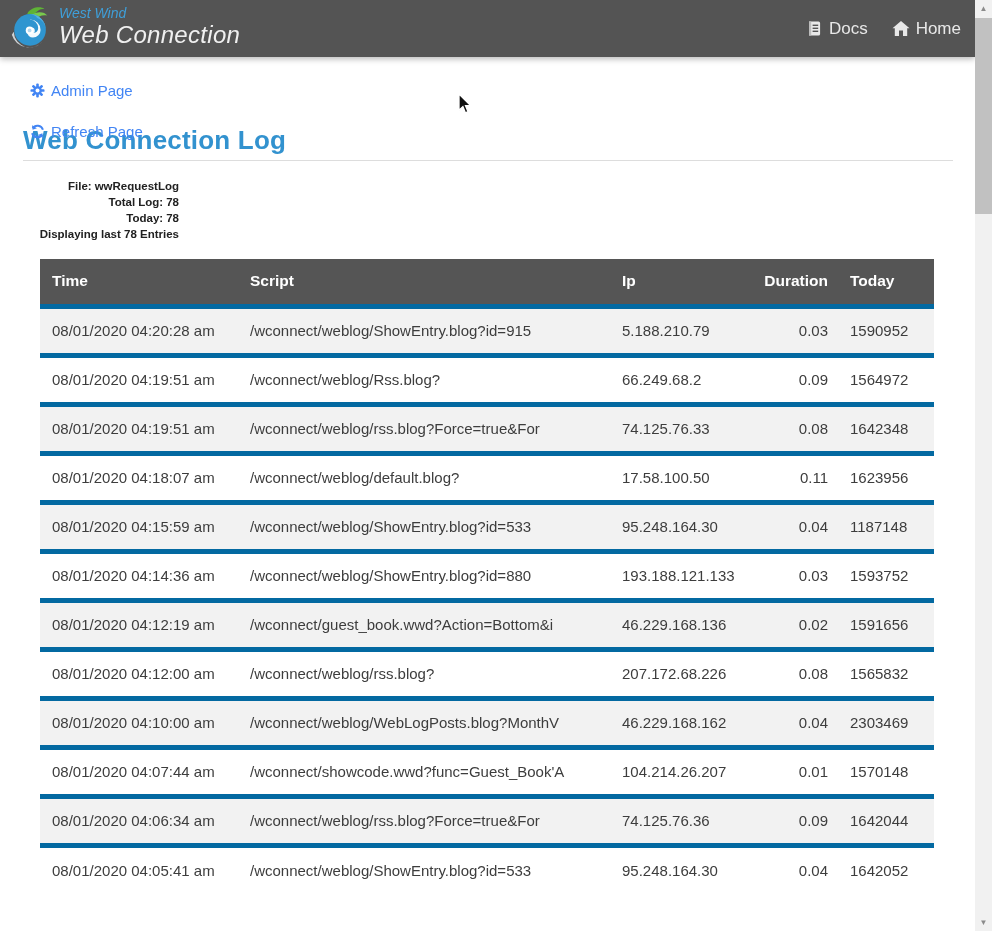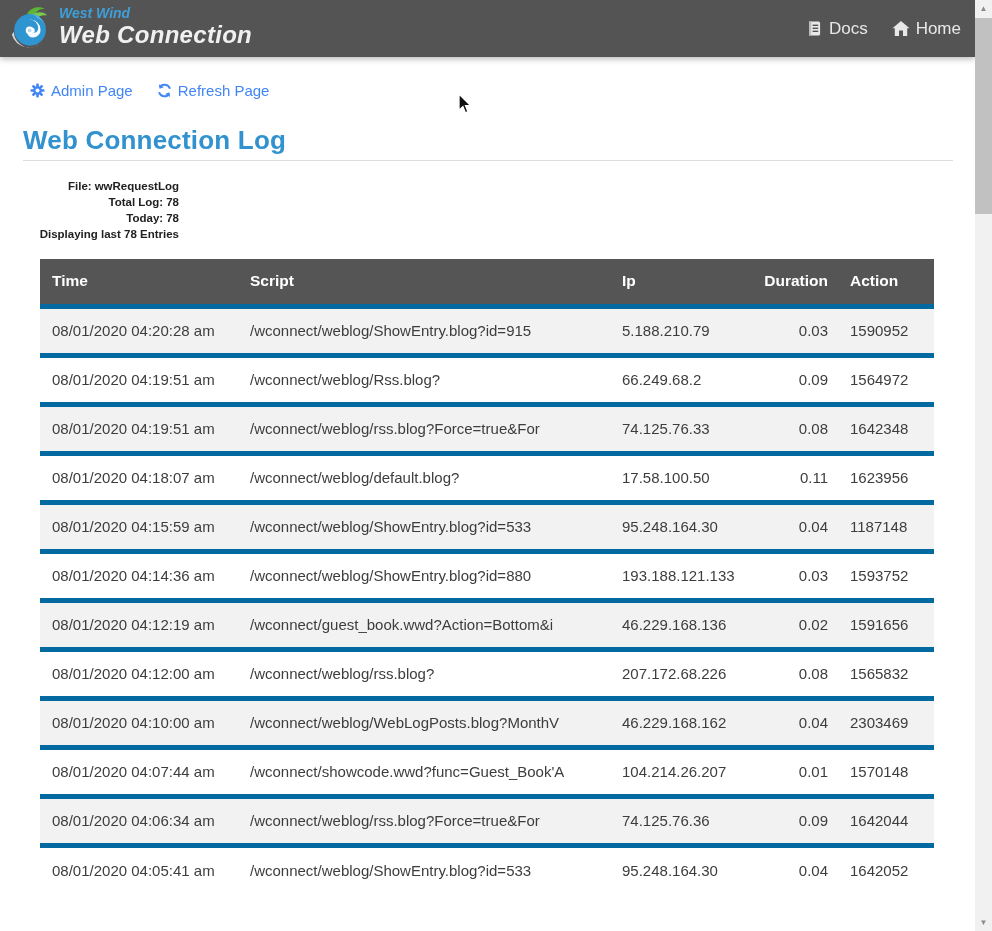--- a/index.html
+++ b/index.html
@@ -4,30 +4,30 @@
 <style>
   * { margin:0; padding:0; box-sizing:border-box; }
   html,body { width:992px; height:931px; overflow:hidden; background:#fff;
     font-family:"Liberation Sans","DejaVu Sans",sans-serif; }
   body { position:relative; }
 
   
   .banner { position:absolute; top:0; left:0; width:975px; height:57px;
     background:#545454; box-shadow:0 2px 6px rgba(0,0,0,.28); z-index:5; }
   .logo { position:absolute; left:8px; top:5px; width:46px; height:46px; }
-  .brand { position:absolute; left:59px; top:6px; font-style:italic; font-weight:bold; }
+  .brand { position:absolute; left:59px; top:6px; font-style:italic; font-weight:normal; }
   .brand-top { font-size:14px; color:#3f9fd9; line-height:15px; }
   .brand-bottom { font-size:24px; color:#f0f0f0; line-height:27px; letter-spacing:.3px; }
   .banner-nav { position:absolute; right:14px; top:0; height:57px; display:flex;
     align-items:center; gap:24px; }
   .nav-item { display:flex; align-items:center; gap:6px; color:#e8e8e8;
     font-size:17px; cursor:pointer; }
 
   
-  .toolbar { position:absolute; top:82px; left:30px; display:flex; gap:24px; z-index:2; }
+  .toolbar { position:absolute; top:82px; left:30px; display:flex; gap:24px; z-index:2;flex-direction:column; }
   .tool-link { display:flex; align-items:center; gap:6px; color:#4285f4;
     font-size:15px; cursor:pointer; }
 
   
   .page-title { position:absolute; top:125px; left:23px; font-size:26px;
     font-weight:700; color:#3292cf; letter-spacing:.2px; }
   .title-rule { position:absolute; top:160px; left:23px; width:930px;
     border-top:1px solid #ddd; }
 
   
@@ -148,21 +148,21 @@
       <col style="width:140px">
     <col style="width:88px">
       <col style="width:96px">
   </colgroup>
   <thead>
     <tr>
       <th>Time</th>
       <th>Script</th>
       <th>Ip</th>
       <th class="col-duration">Duration</th>
-      <th>Action</th>
+      <th>Today</th>
     </tr>
   </thead>
   <tbody>
       <tr>
         <td class="cell-time">08/01/2020 04:20:28 am</td>
         <td class="cell-script">/wconnect/weblog/ShowEntry.blog?id=915</td>
         <td class="cell-ip">5.188.210.79</td>
         <td class="cell-duration">0.03</td>
         <td class="cell-memory">1590952</td>
       </tr>

